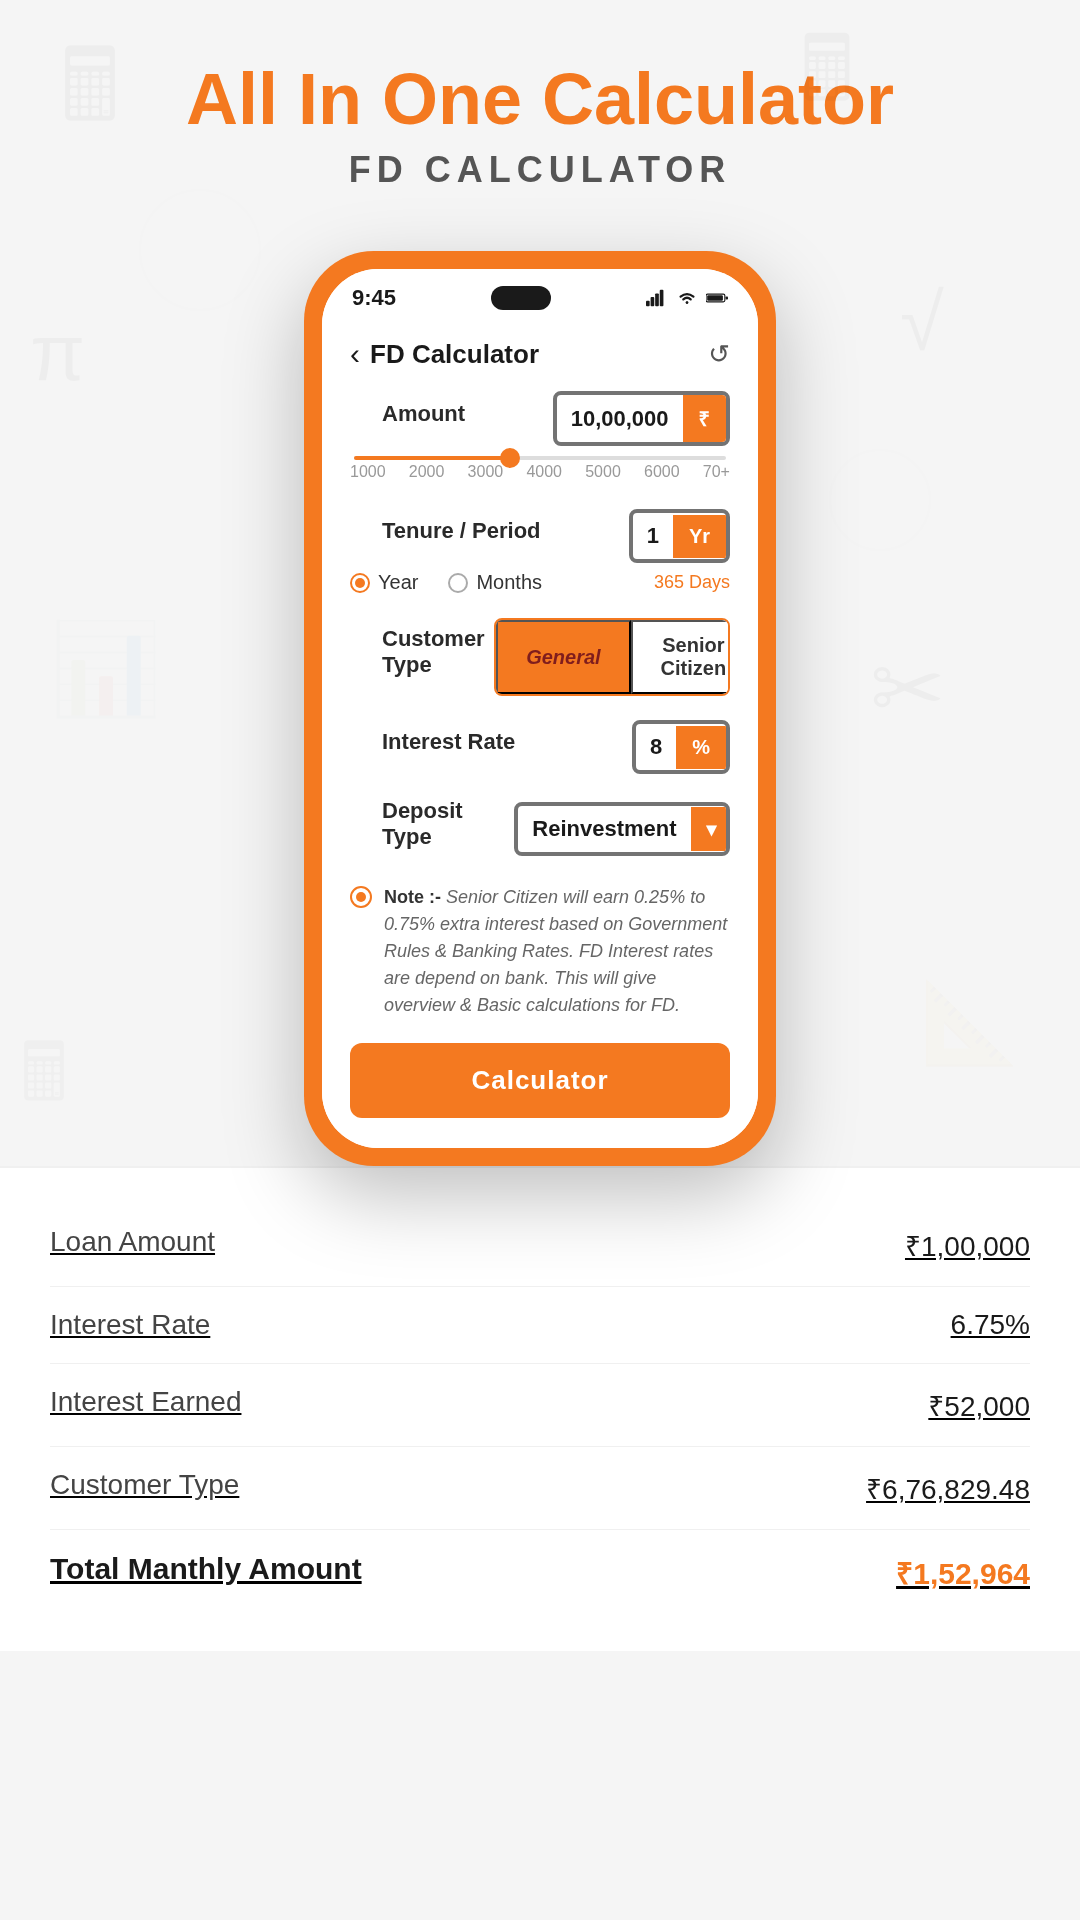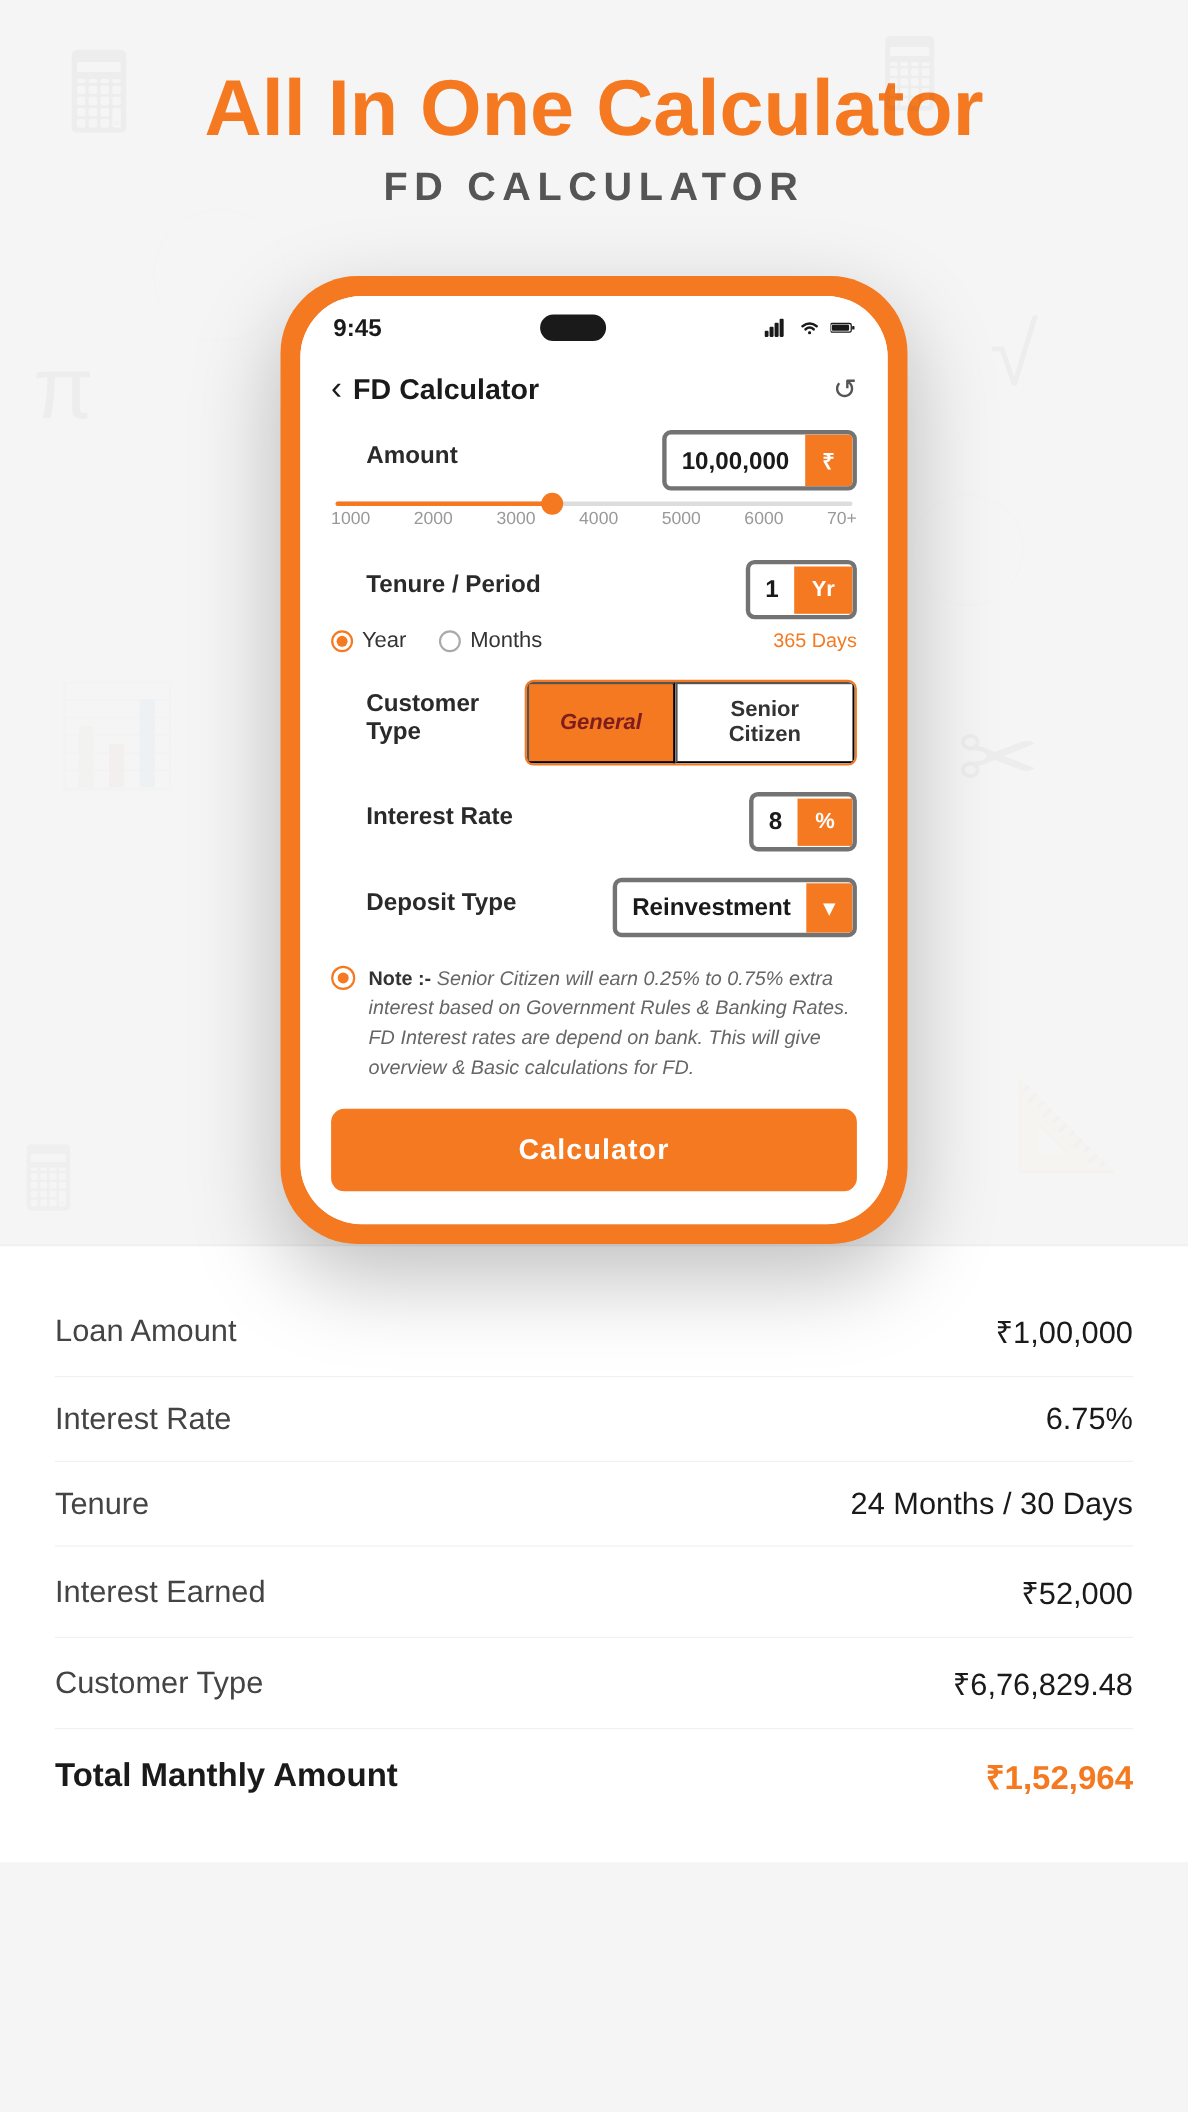--- a/index.html
+++ b/index.html
@@ -45,21 +45,21 @@
 
     
     .phone-wrapper {
       display: flex;
       justify-content: center;
       margin: 30px auto 0;
       position: relative;
       z-index: 2;
     }
     .phone-outer {
-      width: 570px;
+      width: 472px;
       background: #f47920;
       border-radius: 70px;
       padding: 18px;
       box-shadow: 0 30px 80px rgba(0,0,0,0.25);
     }
     .phone-inner {
       background: #ffffff;
       border-radius: 56px;
       overflow: hidden;
       position: relative;
@@ -326,23 +326,23 @@
     
     .results-section {
       background: #fff;
       margin-top: 0;
       padding: 36px 50px;
       border-top: 2px solid #f0f0f0;
     }
     .result-row {
       display: flex;
       justify-content: space-between;
-      align-items: center;
       padding: 22px 0;
       border-bottom: 1px solid #f0f0f0;
+      text-decoration: underline;
     }
     .result-row:last-child {
       border-bottom: none;
     }
     .result-label {
       font-size: 28px;
       color: #444;
     }
     .result-value {
       font-size: 28px;
@@ -528,24 +528,20 @@
 <div class="results-section">
   <div class="result-row">
     <span class="result-label">Loan Amount</span>
     <span class="result-value">₹1,00,000</span>
   </div>
   <div class="result-row">
     <span class="result-label">Interest Rate</span>
     <span class="result-value">6.75%</span>
   </div>
   <div class="result-row">
-    <span class="result-label">Tenure</span>
-    <span class="result-value">24 Months / 30 Days</span>
-  </div>
-  <div class="result-row">
     <span class="result-label">Interest Earned</span>
     <span class="result-value">₹52,000</span>
   </div>
   <div class="result-row">
     <span class="result-label">Customer Type</span>
     <span class="result-value">₹6,76,829.48</span>
   </div>
   <div class="result-row total">
     <span class="result-label">Total Manthly Amount</span>
     <span class="result-value" style="color:#f47920;">₹1,52,964</span>

